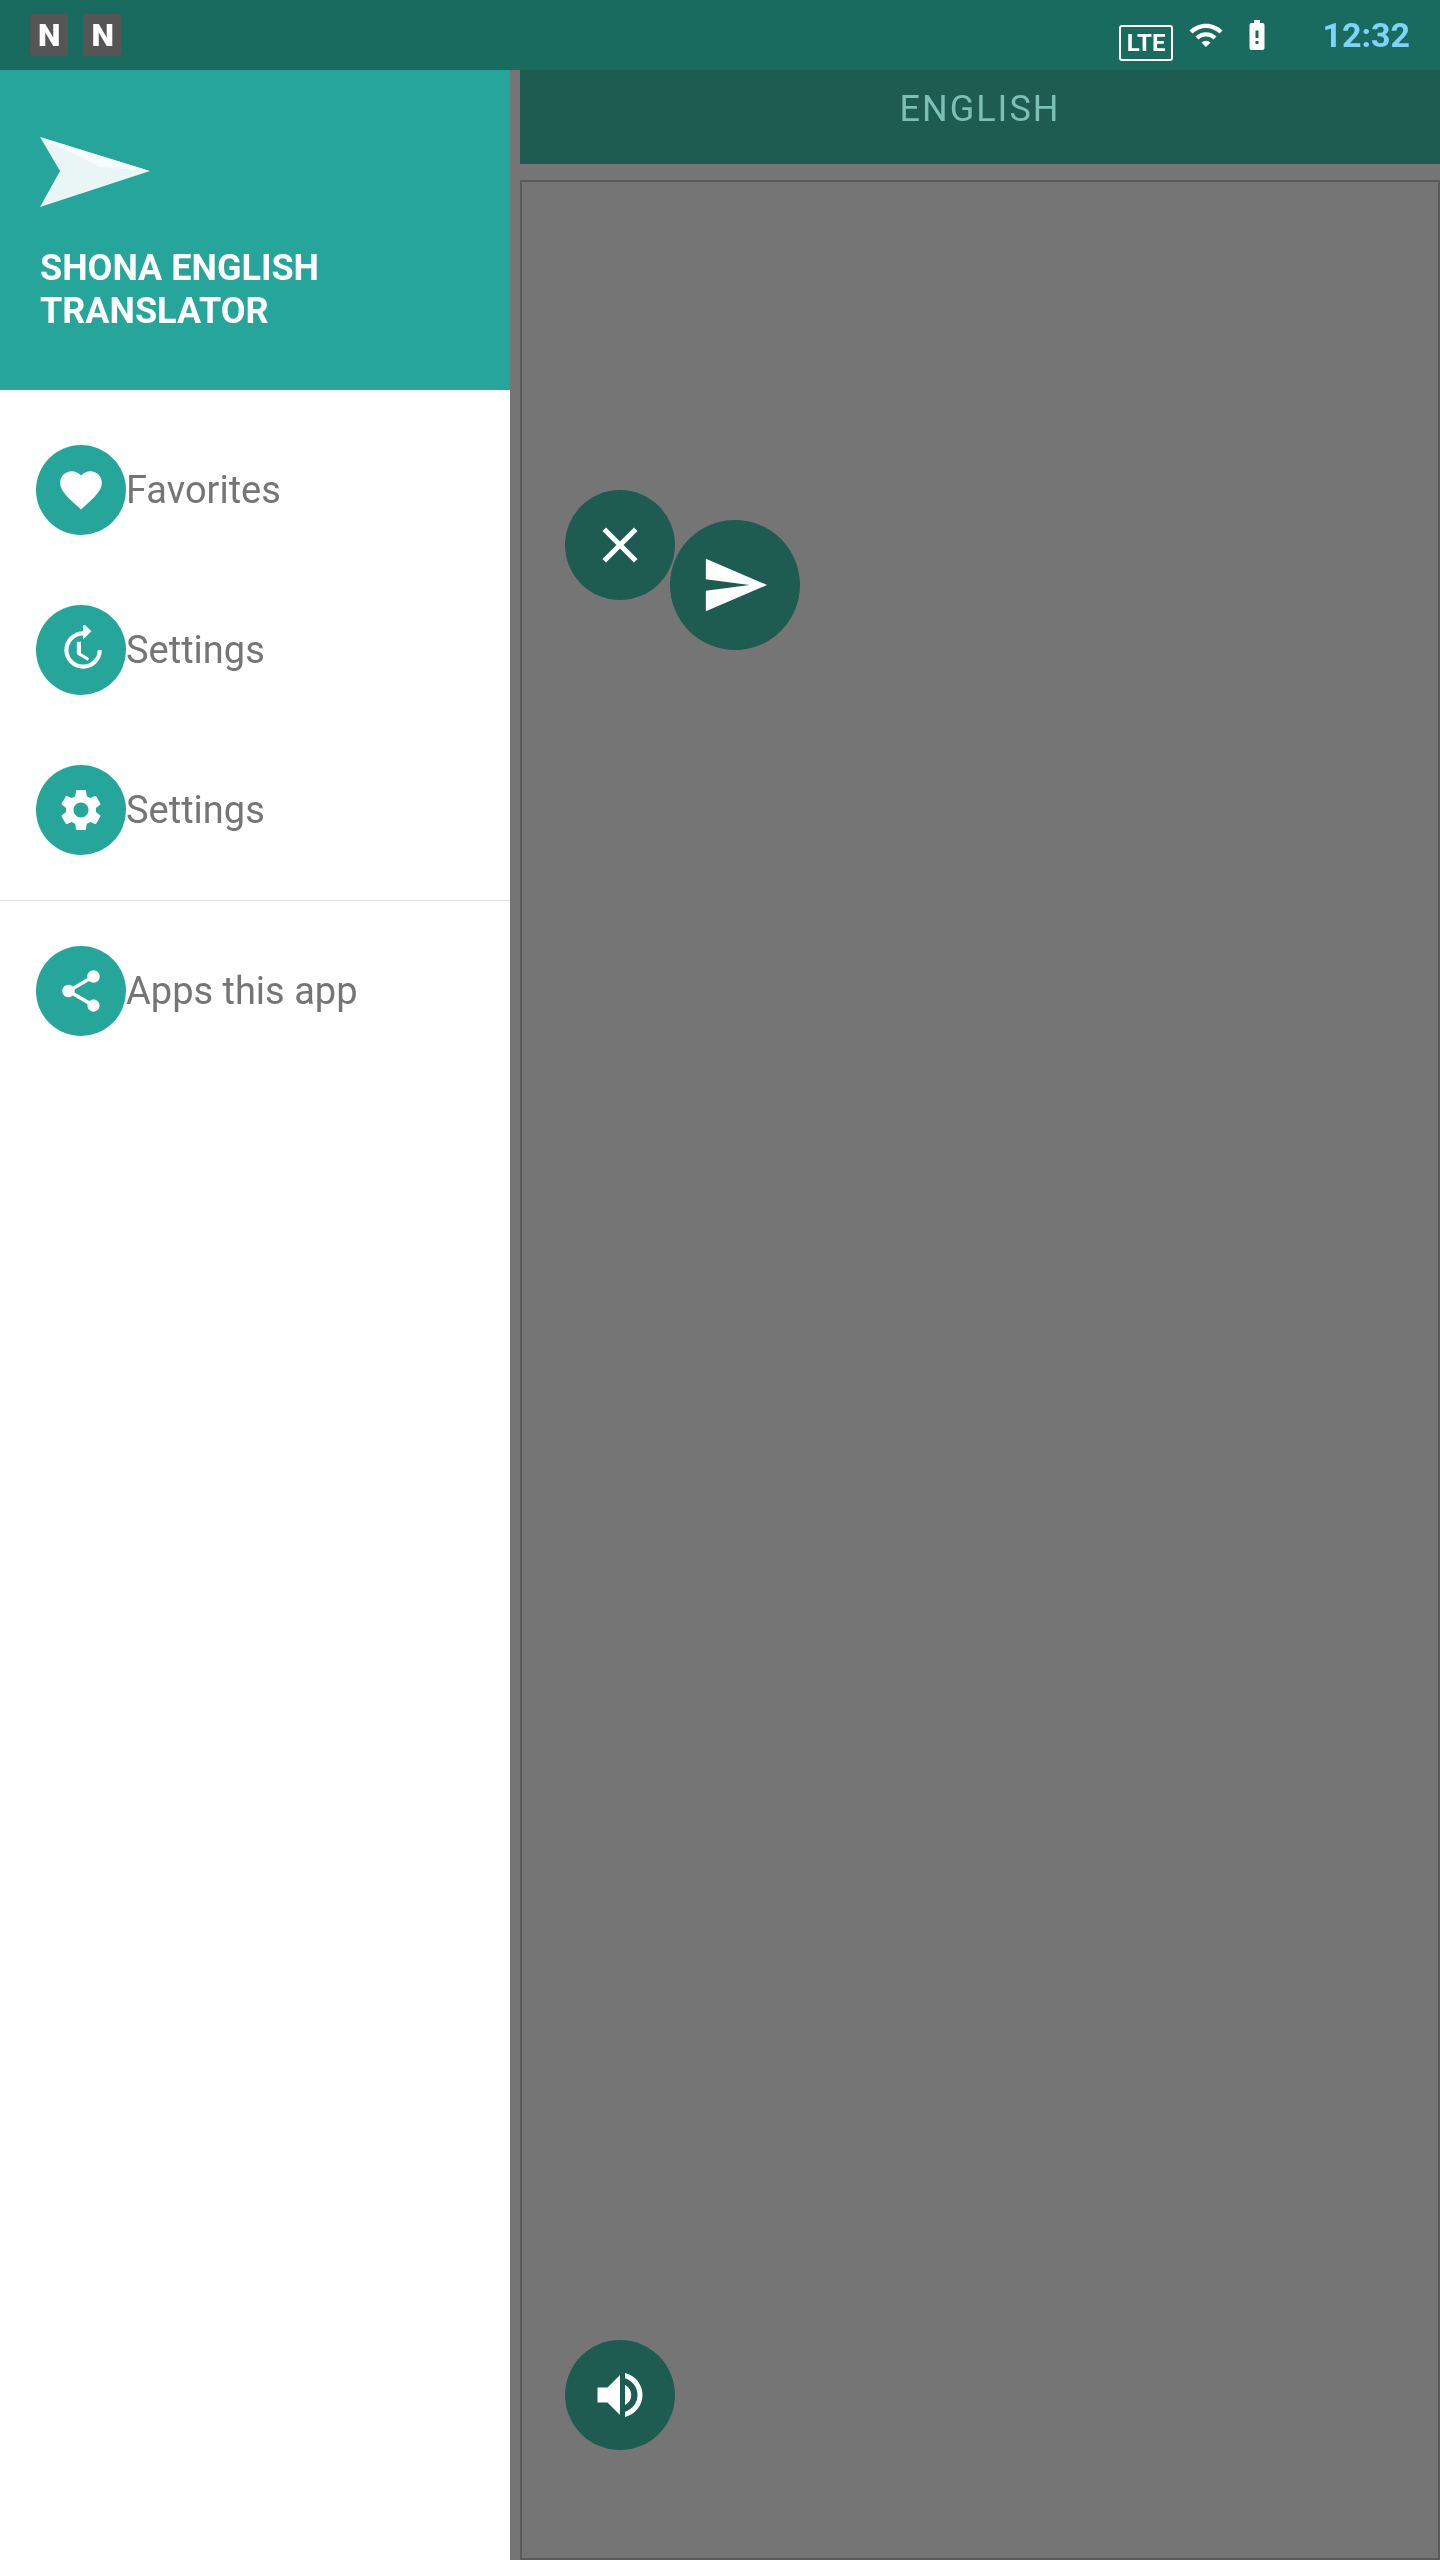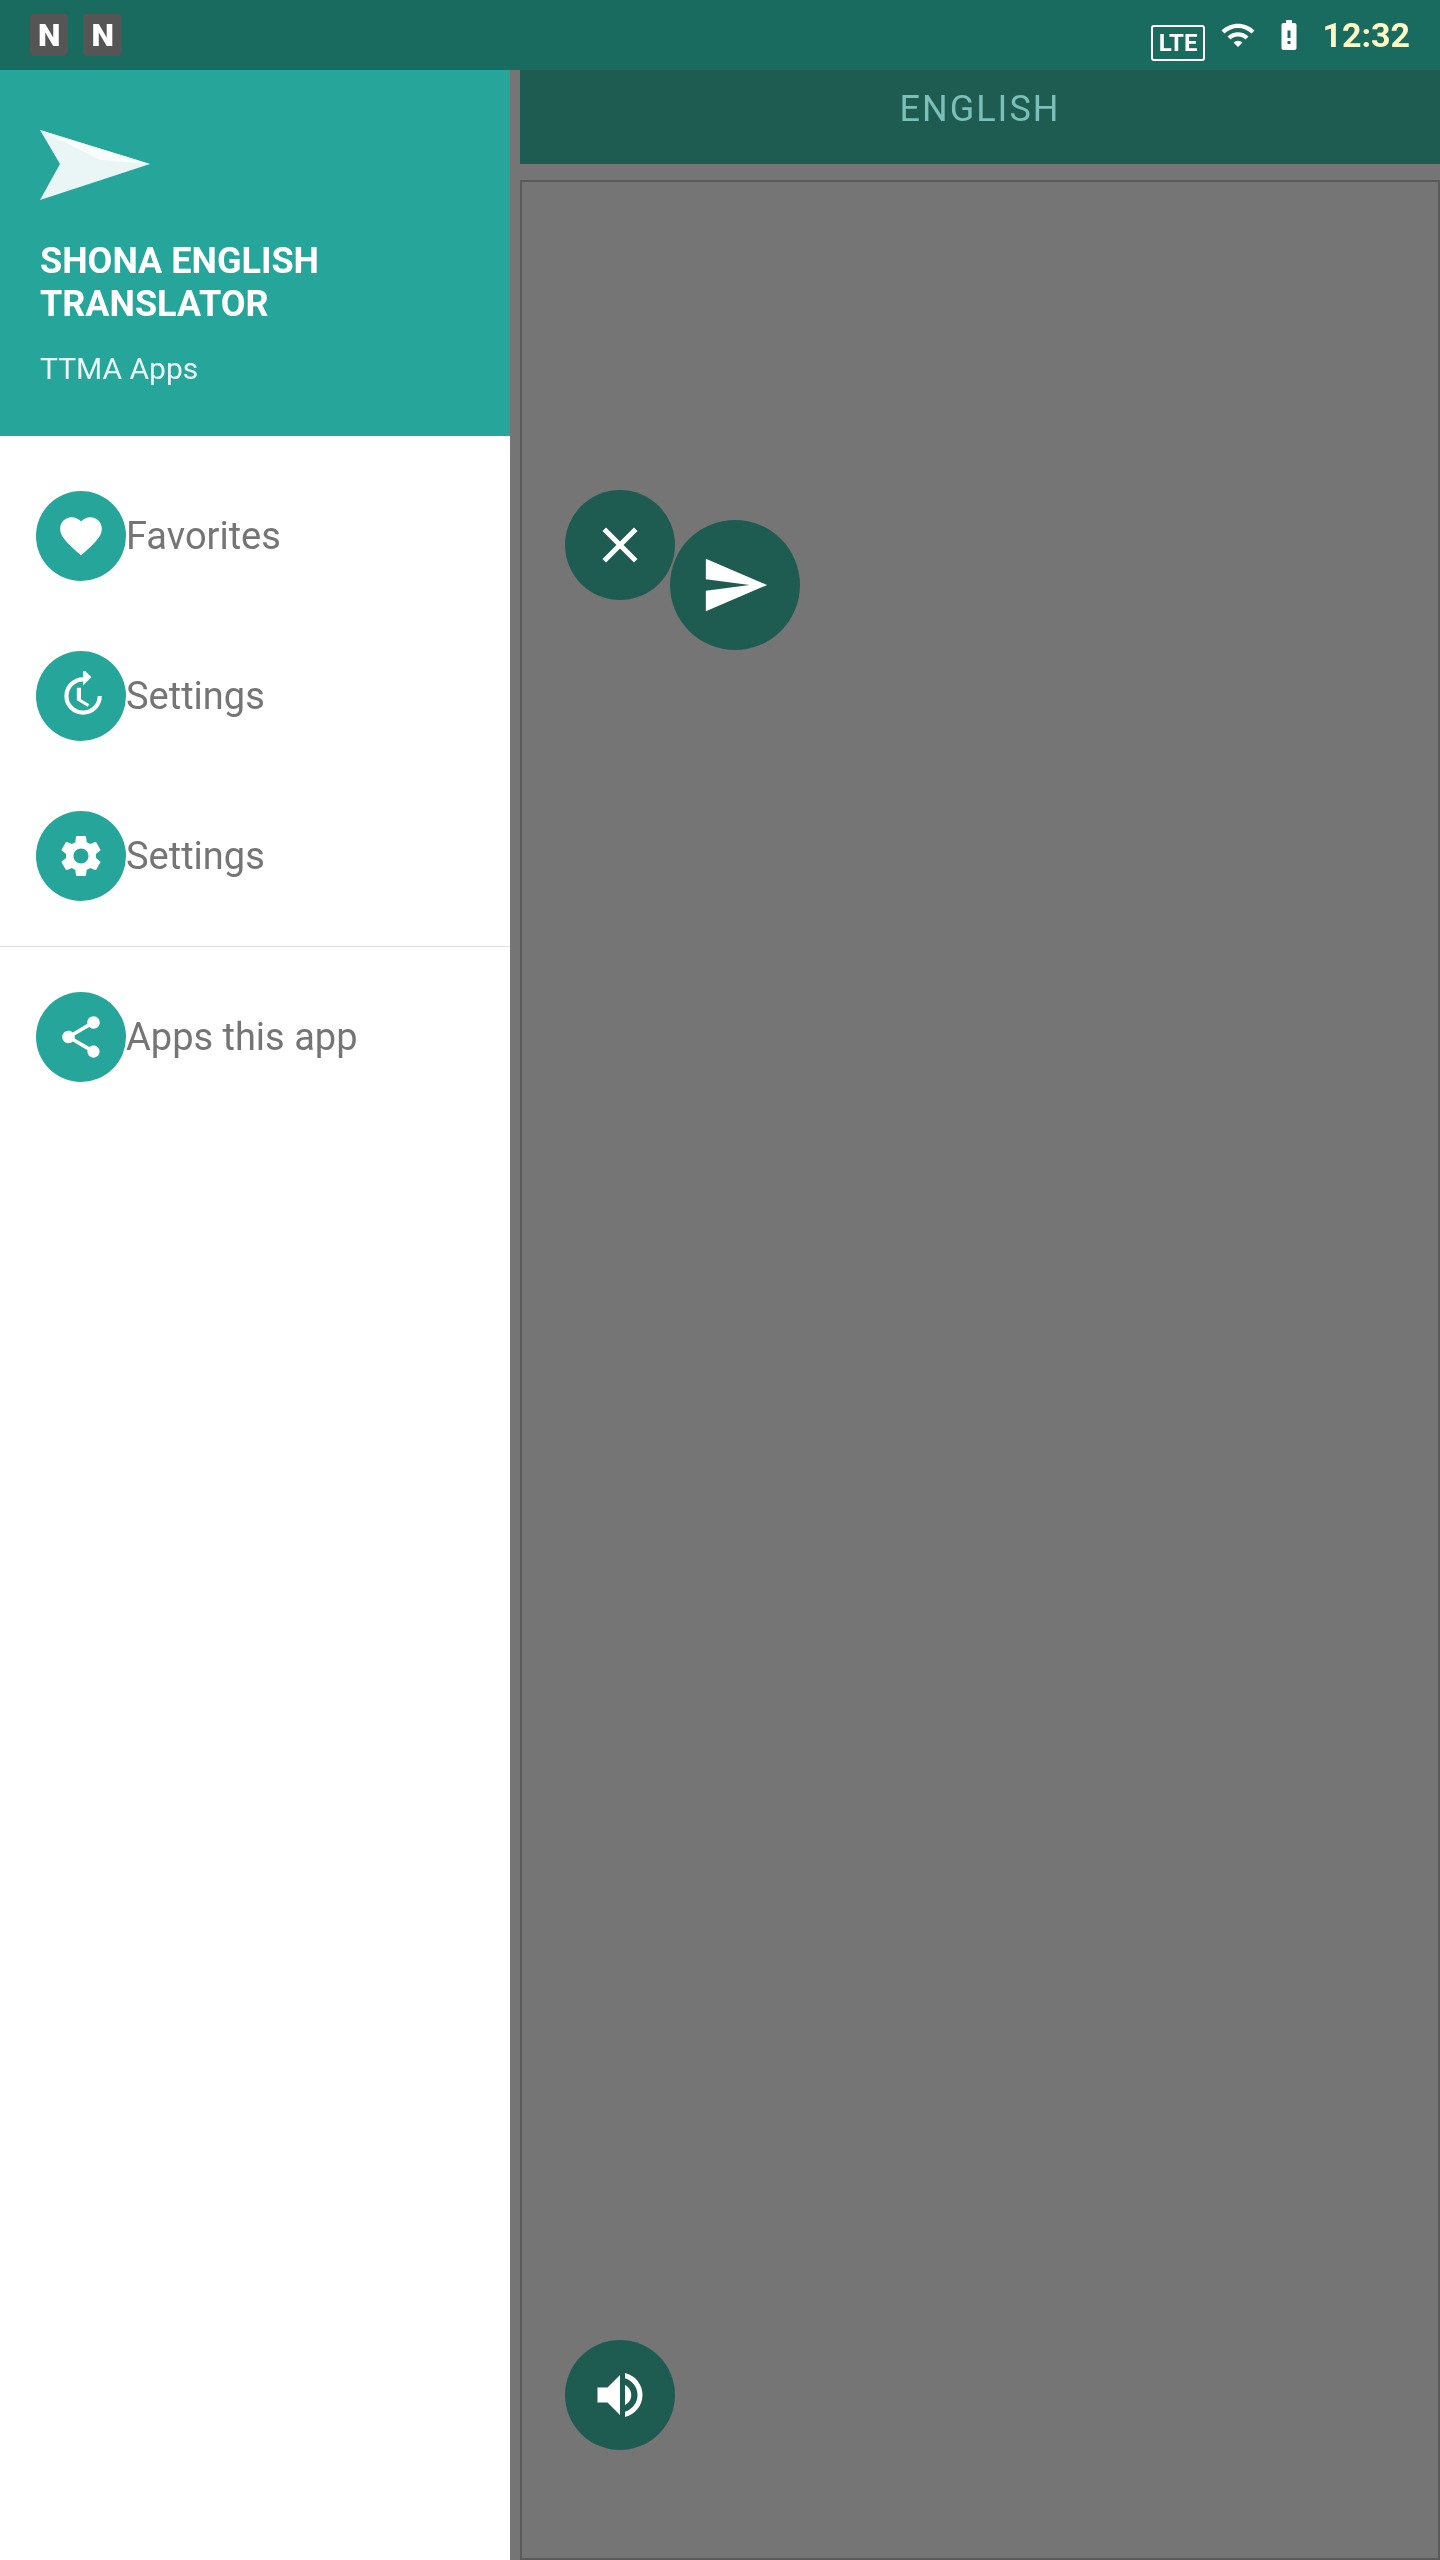--- a/index.html
+++ b/index.html
@@ -44,23 +44,24 @@
       gap: 15px;
     }
 
     .status-icon {
       color: white;
       font-size: 28px;
       font-weight: bold;
     }
 
     .status-time {
-      color: #fef9c3;
+      color: #7dd3fc;
       font-size: 34px;
       font-weight: bold;
+      margin-left: 32px;
     }
 
     
     .app-background {
       position: absolute;
       top: 70px;
       left: 0;
       width: 100%;
       height: calc(100% - 70px);
       background: #757575;
@@ -294,21 +295,20 @@
 <div class="drawer">
 
   <div class="drawer-header">
     <div class="app-logo">
       <svg width="120" height="90" viewBox="0 0 60 45" fill="none">
         <polygon points="0,5 55,22 0,40 10,22" fill="white" opacity="0.9"></polygon>
         <polygon points="0,5 55,22 30,20" fill="white" opacity="0.7"></polygon>
       </svg>
     </div>
     <div class="app-title">SHONA ENGLISH TRANSLATOR</div>
-    <div class="app-subtitle">TTMA Apps</div>
   </div>
 
   <div class="drawer-menu">
 
     <div class="menu-item">
       <div class="menu-icon-circle">
         <svg viewBox="0 0 24 24" fill="white">
           <path d="M12 21.35l-1.45-1.32C5.4 15.36 2 12.28 2 8.5 2 5.42 4.42 3 7.5 3c1.74 0 3.41.81 4.5 2.09C13.09 3.81 14.76 3 16.5 3 19.58 3 22 5.42 22 8.5c0 3.78-3.4 6.86-8.55 11.54L12 21.35z"></path>
         </svg>
       </div>

